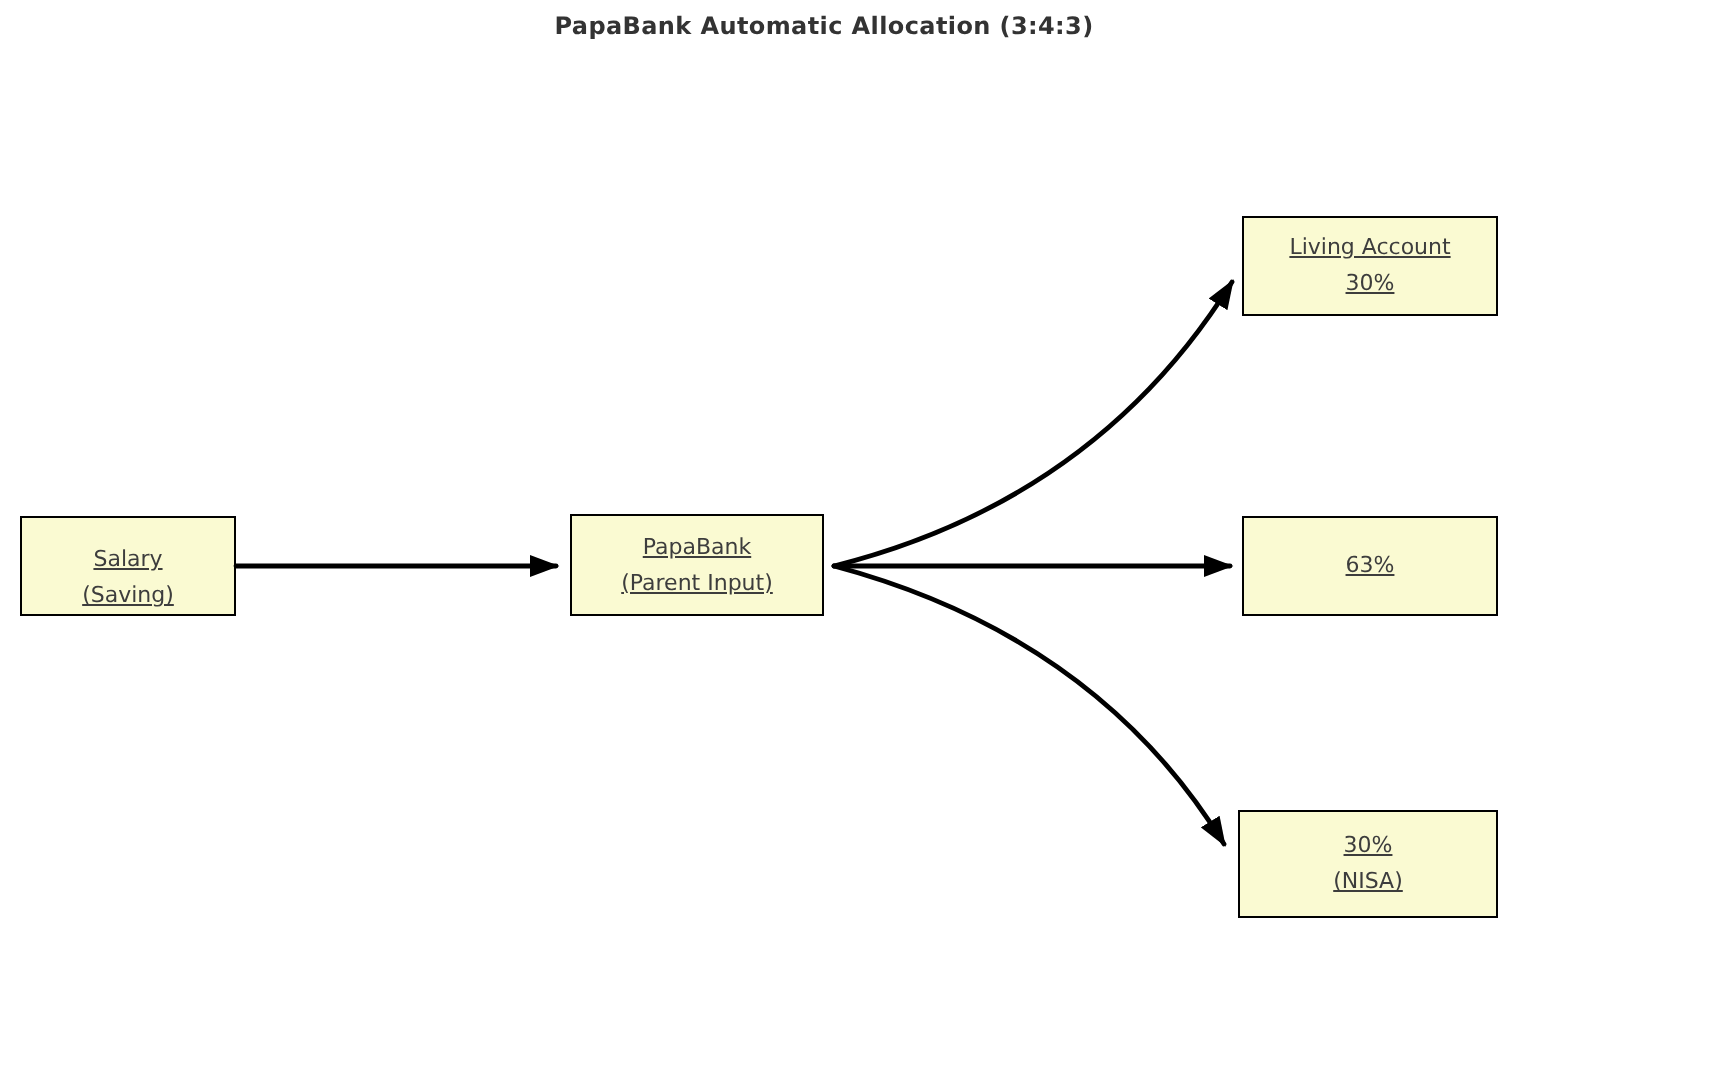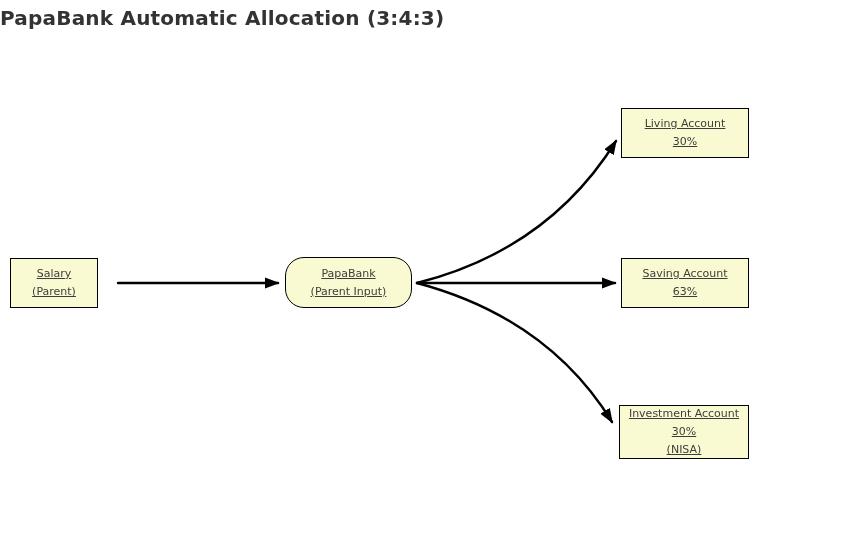--- a/index.html
+++ b/index.html
@@ -20,21 +20,22 @@
     width: 864px;
     height: 542px;
     background: var(--background);
     overflow: hidden;
   }
   .diagram-title {
     position: absolute;
     top: 6px;
     left: 0;
     width: 824px;
-    font-size: 20px;
+    text-align: center;
+    font-size: 12px;
     font-weight: bold;
     color: var(--title-text);
     letter-spacing: 0.2px;
   }
   .node {
     position: absolute;
     box-sizing: border-box;
     background: var(--box-fill);
     border: 1.8px solid var(--box-border);
     display: flex;
@@ -42,22 +43,22 @@
     justify-content: center;
     align-items: center;
     text-align: center;
     color: var(--box-text);
     font-size: 11px;
     line-height: 18px;
     z-index: 1;
     text-decoration: underline;
   }
   .node .line { white-space: nowrap; }
-  .node-salary     { left: 10px;  top: 258px; width: 88px; height: 50px; }
-  .node-papabank   { left: 285px; top: 257px; width: 127px; height: 51px; border-radius: 19px; }
+  .node-salary     { left: 10px;  top: 258px; width: 108px; height: 50px; justify-content: flex-end; }
+  .node-papabank   { left: 285px; top: 257px; width: 127px; height: 51px; }
   .node-living     { left: 621px; top: 108px; width: 128px; height: 50px; }
   .node-saving     { left: 621px; top: 258px; width: 128px; height: 50px; }
   .node-investment { left: 619px; top: 405px; width: 130px; height: 54px; }
   svg.arrows {
     position: absolute;
     left: 0; top: 0;
     width: 864px; height: 542px;
     z-index: 2;
     pointer-events: none;
   }
@@ -83,37 +84,35 @@
       </marker>
     </defs>
     <path class="edge" d="M 118 283 L 278 283" marker-end="url(#ah)"></path>
     <path class="edge" d="M 417 283 Q 548 250 616 141" marker-end="url(#ah)"></path>
     <path class="edge" d="M 417 283 L 615 283" marker-end="url(#ah)"></path>
     <path class="edge" d="M 417 283 Q 548 318 612 422" marker-end="url(#ah)"></path>
   </svg>
 
   <div class="node node-salary">
     <div class="line">Salary</div>
-    <div class="line">(Parent)</div>
+    <div class="line">(Saving)</div>
   </div>
 
   <div class="node node-papabank">
     <div class="line">PapaBank</div>
     <div class="line">(Parent Input)</div>
   </div>
 
   <div class="node node-living">
     <div class="line">Living Account</div>
     <div class="line">30%</div>
   </div>
 
   <div class="node node-saving">
-    <div class="line">Saving Account</div>
     <div class="line">63%</div>
   </div>
 
   <div class="node node-investment">
-    <div class="line">Investment Account</div>
     <div class="line">30%</div>
     <div class="line">(NISA)</div>
   </div>
 
 </div>
 
 </body></html>

